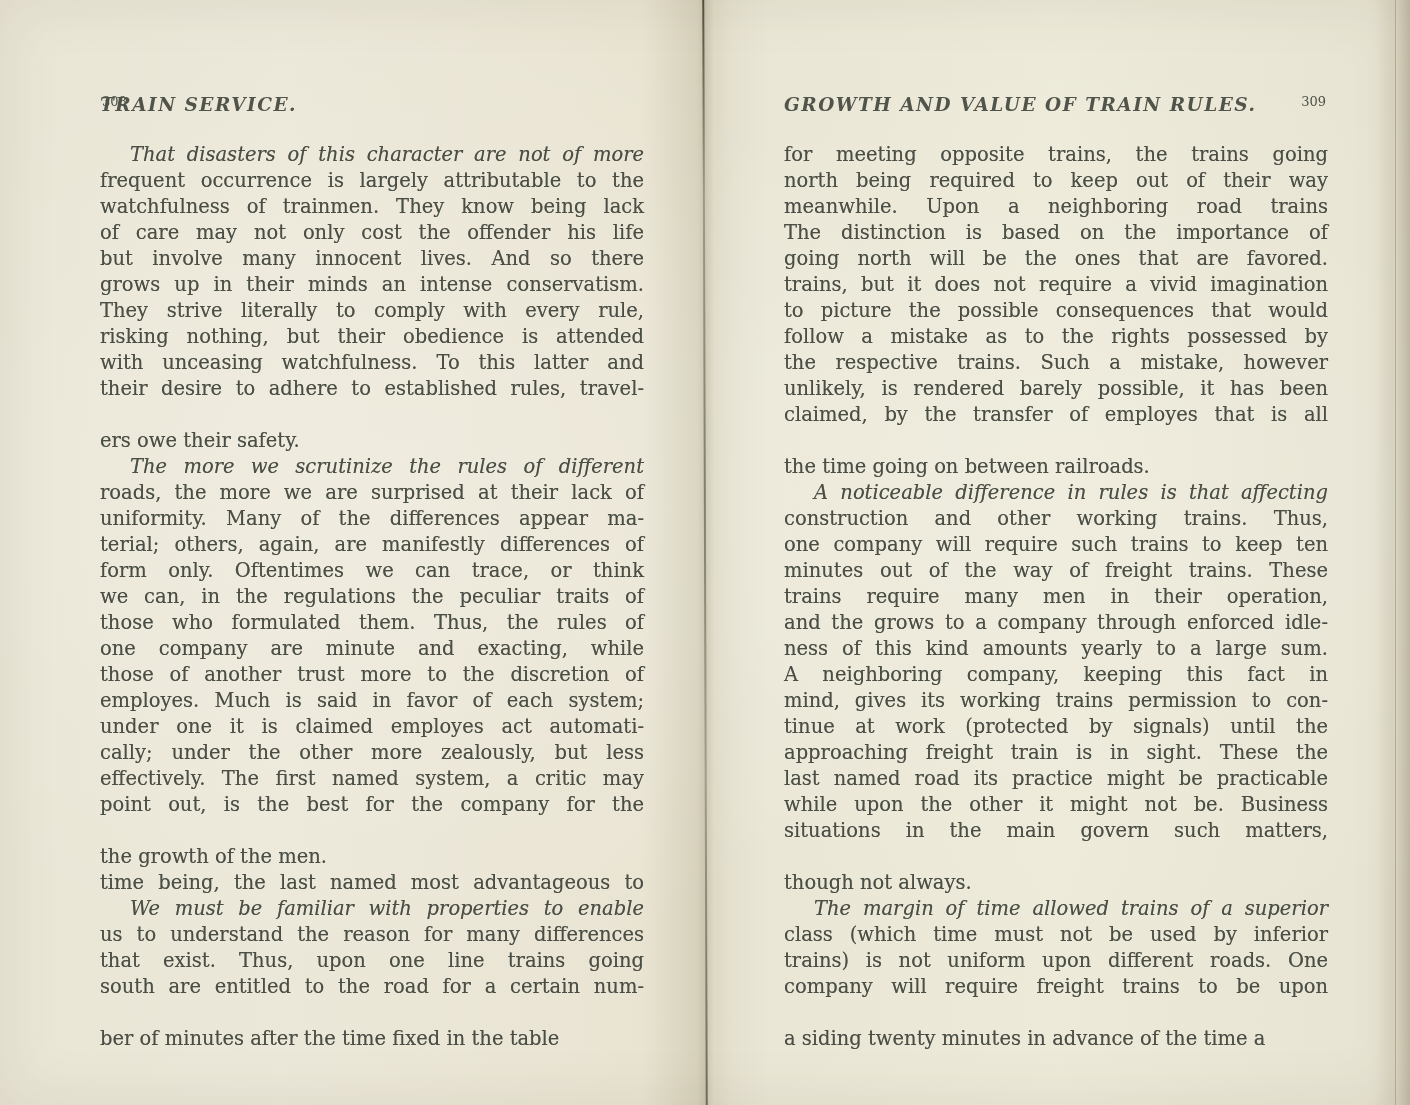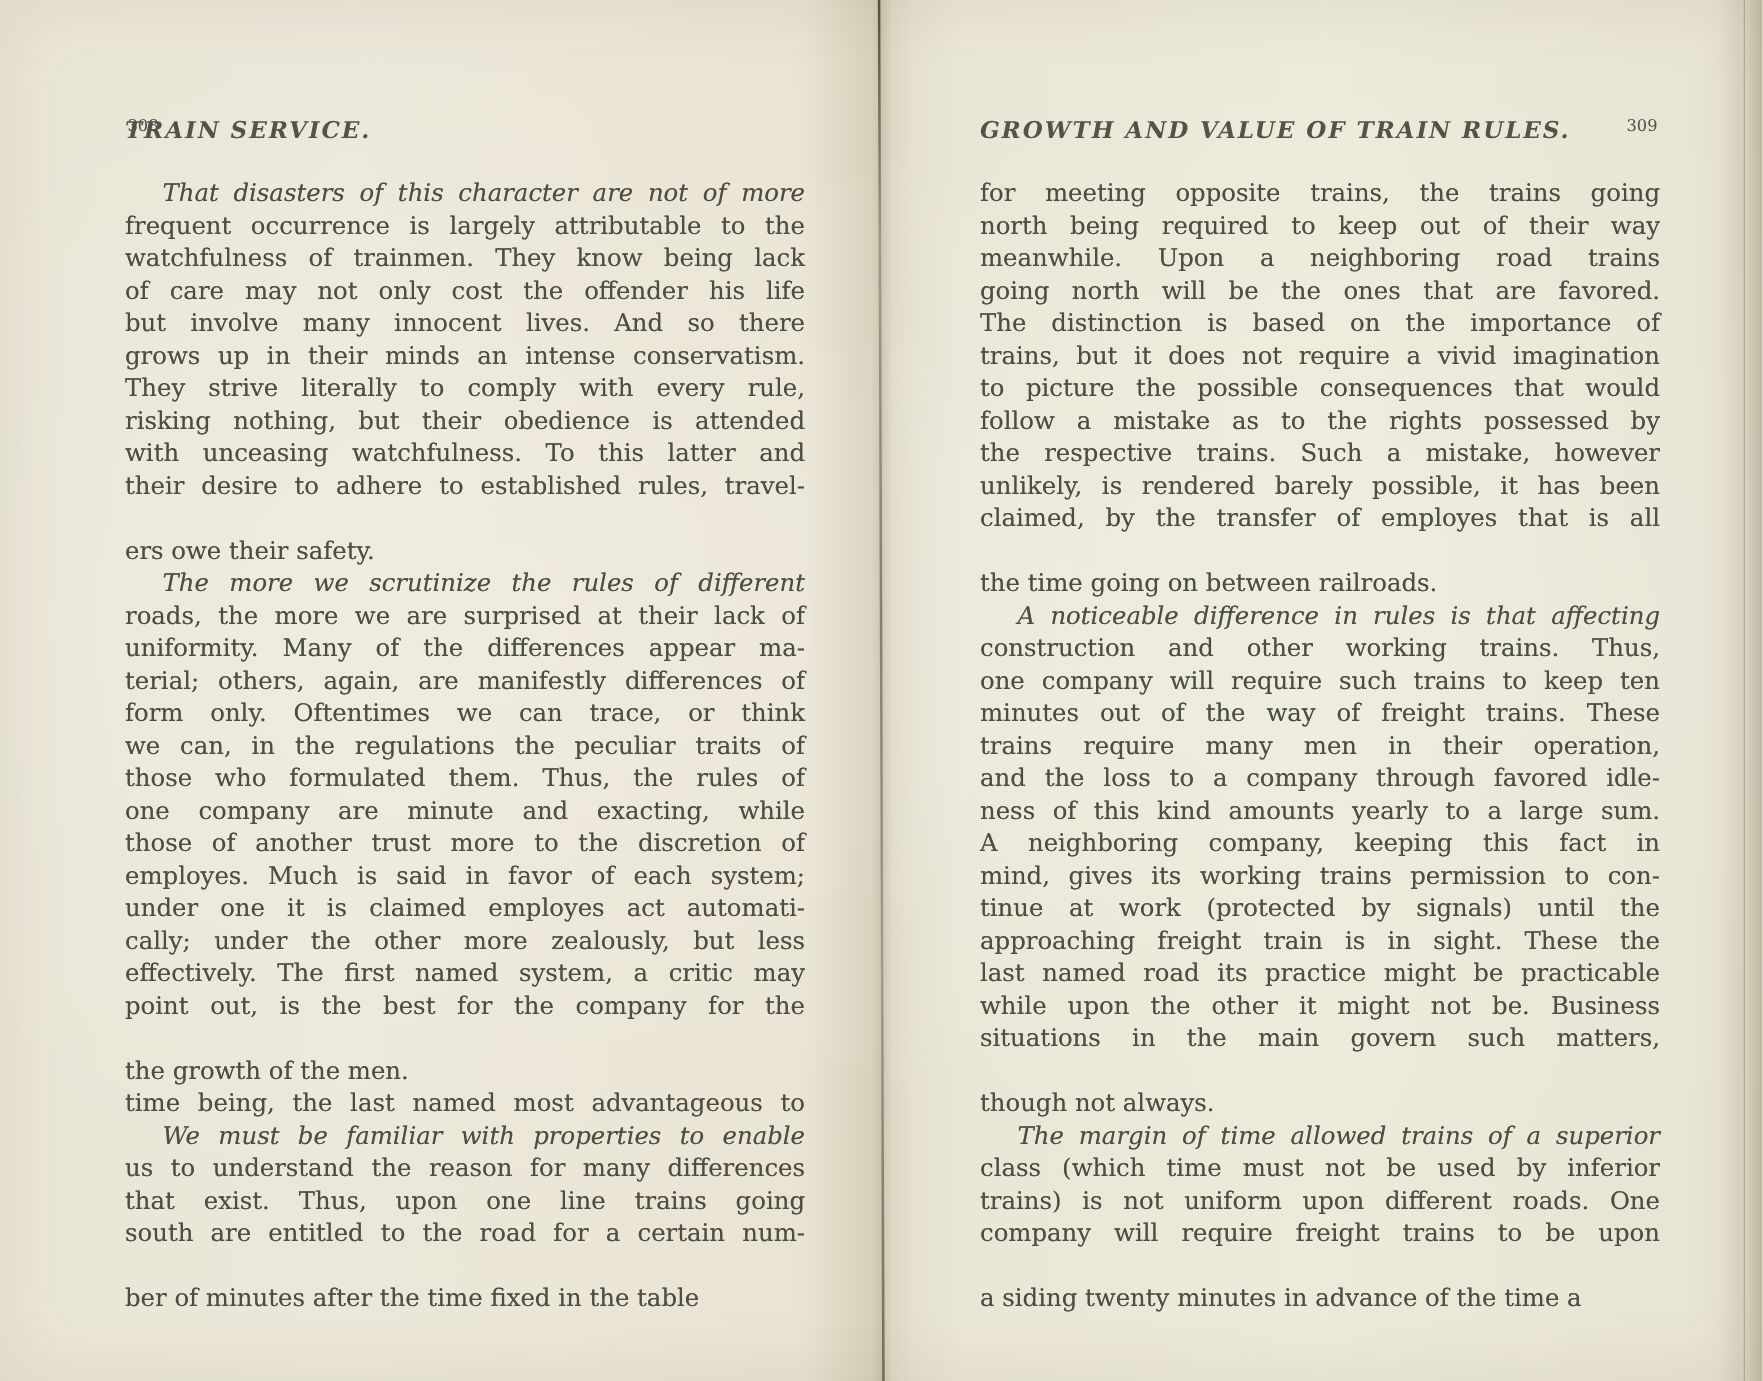--- a/index.html
+++ b/index.html
@@ -174,37 +174,37 @@
   <div class="page right">
     <div class="header-row">
       <div class="running-title">GROWTH AND VALUE OF TRAIN RULES.</div>
       <span class="page-num at-right">309</span>
     </div>
     <div class="text-block">
         <div class="paragraph">
           <div class="line">for meeting opposite trains, the trains going</div>
           <div class="line">north being required to keep out of their way</div>
           <div class="line">meanwhile.  Upon a neighboring road trains</div>
+          <div class="line">The distinction is based on the importance of</div>
           <div class="line">going north will be the ones that are favored.</div>
-          <div class="line">The distinction is based on the importance of</div>
           <div class="line">trains, but it does not require a vivid imagination</div>
           <div class="line">to picture the possible consequences that would</div>
           <div class="line">follow a mistake as to the rights possessed by</div>
           <div class="line">the respective trains.  Such a mistake, however</div>
           <div class="line">unlikely, is rendered barely possible, it has been</div>
           <div class="line">claimed, by the transfer of employes that is all</div>
           <div class="line last">the time going on between railroads.</div>
         </div>
         <div class="paragraph">
           <div class="line first">A noticeable difference in rules is that affecting</div>
           <div class="line">construction and other working trains.  Thus,</div>
           <div class="line">one company will require such trains to keep ten</div>
           <div class="line">minutes out of the way of freight trains.  These</div>
           <div class="line">trains require many men in their operation,</div>
-          <div class="line">and the loss to a company through favored idle-</div>
+          <div class="line">and the grows to a company through enforced idle-</div>
           <div class="line">ness of this kind amounts yearly to a large sum.</div>
           <div class="line">A neighboring company, keeping this fact in</div>
           <div class="line">mind, gives its working trains permission to con-</div>
           <div class="line">tinue at work (protected by signals) until the</div>
           <div class="line">approaching freight train is in sight.  These the</div>
           <div class="line">last named road its practice might be practicable</div>
           <div class="line">while upon the other it might not be.  Business</div>
           <div class="line">situations in the main govern such matters,</div>
           <div class="line last">though not always.</div>
         </div>

